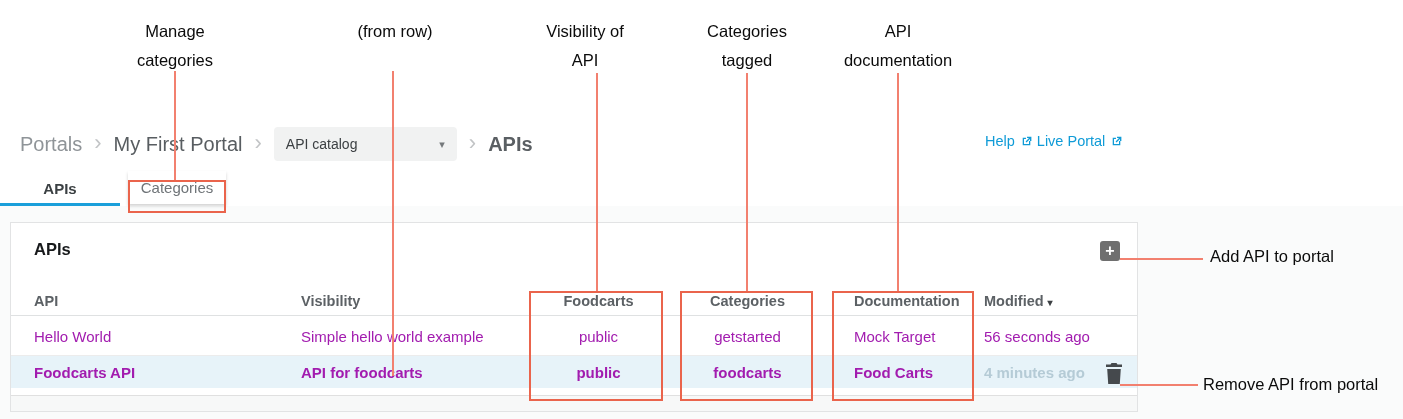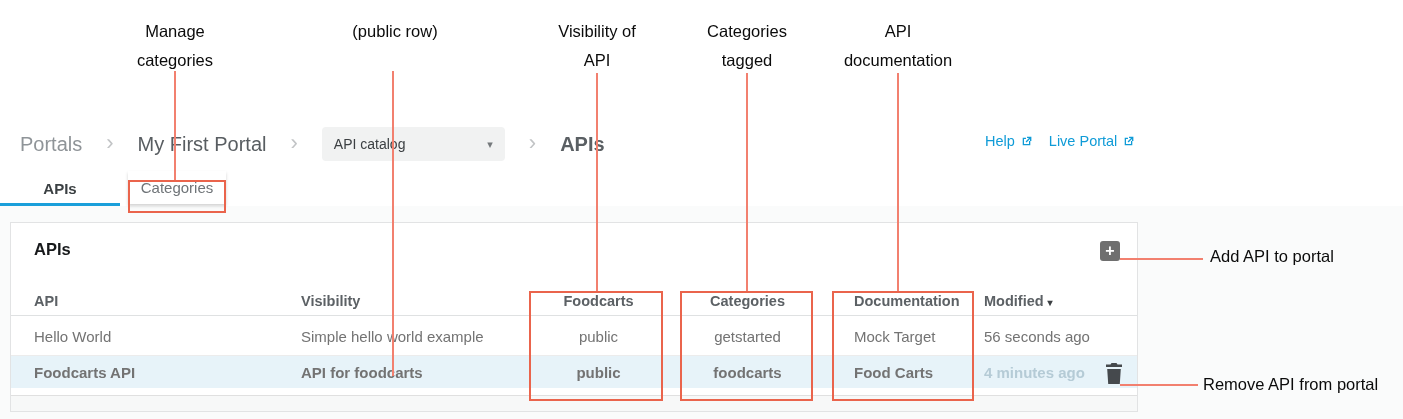--- a/index.html
+++ b/index.html
@@ -1,30 +1,30 @@
 <!DOCTYPE html>
 <html><head>
 <meta charset="utf-8">
 <style>
   * { margin:0; padding:0; box-sizing:border-box; }
   body { font-family:"Liberation Sans", sans-serif; background:#fff; }
   #canvas { position:relative; width:1403px; height:419px; background:#fff; overflow:hidden; }
 
   
-  .breadcrumb { position:absolute; left:20px; top:126px; height:36px; display:flex; align-items:center; gap:24px; }
+  .breadcrumb { position:absolute; left:20px; top:126px; height:36px; display:flex; align-items:center; gap:12px; }
   .crumb-root { font-size:20px; color:#8f9498; cursor:pointer; }
   .crumb-portal { font-size:20px; color:#585d61; cursor:pointer; }
   .crumb-sep { font-size:22px; color:#c2c4c6; font-weight:300; line-height:1; padding-bottom:3px; }
   .crumb-current { font-size:20px; color:#5a5f63; font-weight:700; }
   .dropdown { display:flex; align-items:center; justify-content:space-between; width:183px; height:34px;
               background:#f1f2f2; border-radius:4px; padding:0 12px; cursor:pointer; }
   .dropdown-value { font-size:14px; color:#3c4043; }
   .dropdown-caret { font-size:11px; color:#75797c; }
 
-  .header-links { position:absolute; top:133px; left:985px; display:flex; align-items:center; gap:16px; }
+  .header-links { position:absolute; top:133px; left:985px; display:flex; align-items:center; gap:4px; }
   .hlink { display:flex; align-items:center; gap:5px; font-size:14.5px; color:#0f9bd7; cursor:pointer; }
   .hlink svg { width:13px; height:13px; fill:#0f9bd7; }
 
   
   .tab-apis { position:absolute; left:0; top:172px; width:120px; height:32px; display:flex; align-items:center;
               justify-content:center; font-size:15px; color:#3b4043; font-weight:700; cursor:pointer; }
   .tab-underline { position:absolute; left:0; top:203px; width:120px; height:3px; background:#1a9fda; }
   .tab-categories { position:absolute; left:128px; top:171px; width:98px; height:33px; display:flex; align-items:center;
                     justify-content:center; font-size:15px; color:#6f7478; background:#fff; cursor:pointer;
                     box-shadow:0 2px 3px rgba(0,0,0,.18); }
@@ -46,21 +46,21 @@
   .panel-footer { position:absolute; left:0; top:172px; width:1126px; height:16px; background:#f7f8f8;
                   border-top:1px solid #e0e0e0; }
 
   .c1 { width:290px; padding-left:23px; }
   .c2 { width:230px; }
   .c3 { width:135px; text-align:center; }
   .c4 { width:133px; margin-left:15px; text-align:center; }
   .c5 { width:142px; margin-left:19px; padding-left:21px; }
   .c6 { margin-left:9px; flex:1; }
   .thead-row > div { font-size:14.5px; font-weight:700; color:#5c6165; }
-  .cell { font-size:15px; color:#737373; }
+  .cell { font-size:15px; color:#a21caf; }
   .cell-faded { color:#b5cbd6; }
   .sort-arrow { font-size:10px; color:#3c4043; margin-left:4px; }
 
   .trash { position:absolute; left:1094px; top:140px; width:18px; height:21px; cursor:pointer; }
   .trash svg { width:18px; height:21px; fill:#45494d; }
 
   
   .toplabel { position:absolute; top:8px; width:220px; text-align:center; font-size:16.5px; line-height:29px;
               color:#0b0b0b; }
   .vline { position:absolute; width:2px; background:#f2806f; }
@@ -150,23 +150,23 @@
     </div>
 
     <div class="panel-footer"></div>
   </div>
 
   <div class="toplabel overlay-el" style="left:65px;">
     <div>Manage</div>
       <div>categories</div>
   </div>
   <div class="toplabel overlay-el" style="left:285px;">
-      <div>(public row)</div>
+      <div>(from row)</div>
   </div>
-  <div class="toplabel overlay-el" style="left:487px;">
+  <div class="toplabel overlay-el" style="left:475px;">
     <div>Visibility of</div>
       <div>API</div>
   </div>
   <div class="toplabel overlay-el" style="left:637px;">
     <div>Categories</div>
       <div>tagged</div>
   </div>
   <div class="toplabel overlay-el" style="left:788px;">
     <div>API</div>
       <div>documentation</div>

